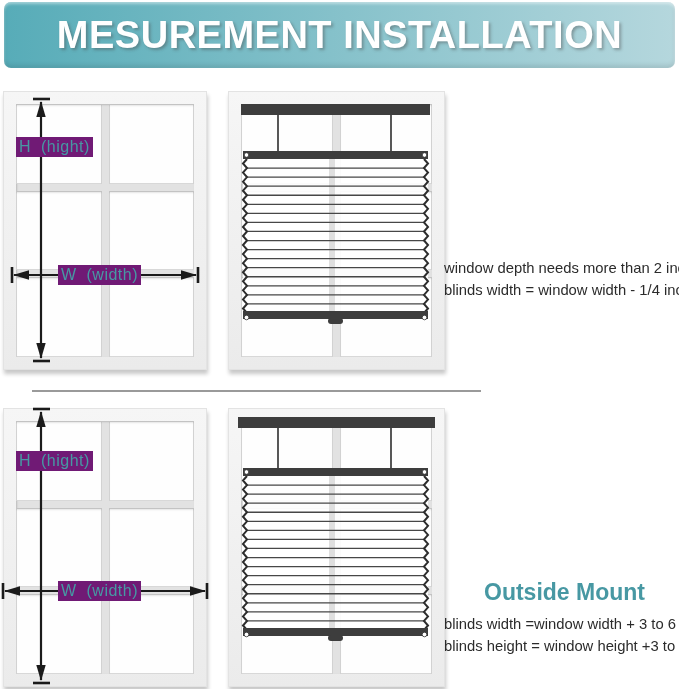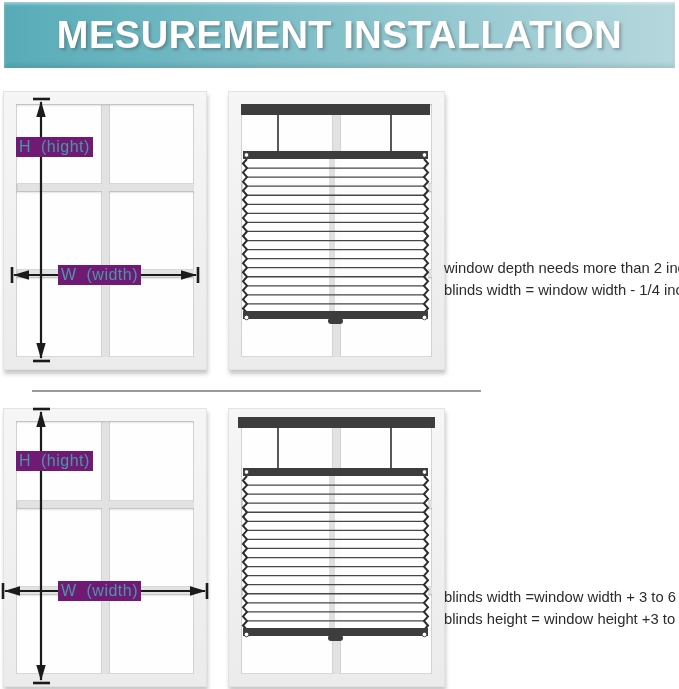--- a/index.html
+++ b/index.html
@@ -3,21 +3,21 @@
 <meta charset="utf-8">
 <style>
   html,body{margin:0;padding:0;}
   body{width:679px;height:689px;background:#fff;font-family:"Liberation Sans",sans-serif;position:relative;overflow:hidden;}
   .abs{position:absolute;}
 
   
   .banner{left:4px;top:2px;width:671px;height:66px;
     background:linear-gradient(90deg,var(--banner-l),var(--banner-r));
     box-shadow:inset 0 2px 3px rgba(255,255,255,.45), inset 0 -3px 4px rgba(0,0,0,.10);
-    display:flex;align-items:center;justify-content:center;}
+    display:flex;align-items:center;justify-content:center;border-radius:7px;}
   .banner h1{margin:0;color:#fff;font-size:38px;font-weight:bold;letter-spacing:.5px;
     text-shadow:2px 2px 3px rgba(70,70,70,.4);}
 
   
   .section{left:0;width:679px;height:285px;}
   #section-inside{top:88px;}
   #section-outside{top:405px;}
   .separator{left:32px;top:390px;width:449px;height:2px;background:var(--sep);}
 
   
@@ -212,18 +212,19 @@
       <circle class="cap" cx="18.5" cy="64" r="2.3"></circle>
       <circle class="cap" cx="196.5" cy="64" r="2.3"></circle>
       <rect class="rail" x="15" y="220" width="185" height="8"></rect>
       <circle class="cap" cx="18.5" cy="226.5" r="2.3"></circle>
       <circle class="cap" cx="196.5" cy="226.5" r="2.3"></circle>
       <rect class="rail" x="100" y="227" width="15" height="6" rx="3"></rect>
     </svg>
   </div>
 
   <div class="abs caption" id="caption-outside">
+    <h2>Outside Mount</h2>
     <div class="body">
       <div>blinds width =window width + 3 to 6 inches</div>
       <div>blinds height = window height +3 to 6 inches</div>
     </div>
   </div>
 </div>
 
 </body></html>

